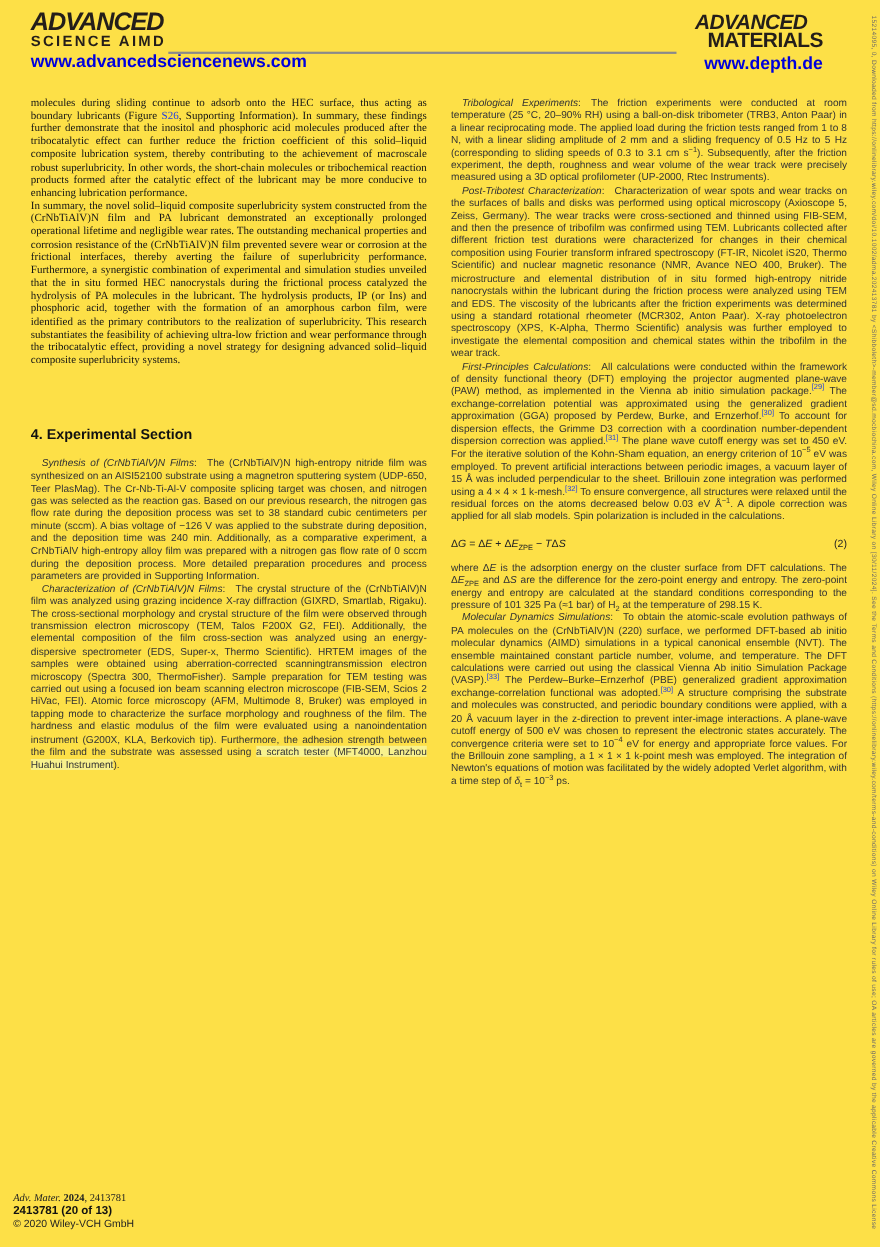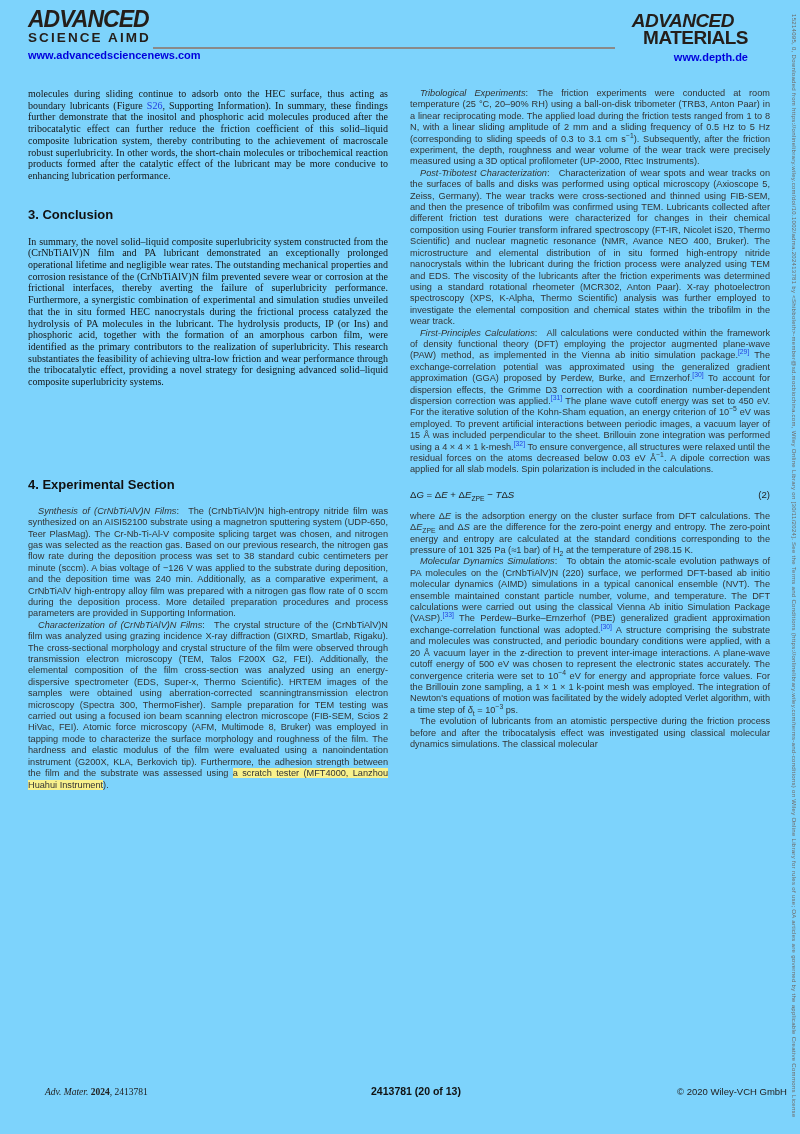--- a/index.html
+++ b/index.html
@@ -1,51 +1,51 @@
 <!DOCTYPE html>
 <html lang="en" style="--link-blue: #0000dd; --inline-link-blue: #2441e0; --highlight-yellow: #f8f18c;"><head>
 <meta charset="utf-8">
 <style>
   * { margin:0; padding:0; box-sizing:border-box; }
   html,body { background:#ffffff; }
-  .page { width:800px; height:1134px; position:relative; background:#7dd3fc; overflow:hidden;
+  .page { width:800px; height:1134px; position:relative; background:#fde047; overflow:hidden;
           font-family:"Liberation Sans", sans-serif; }
 
   
   .logo-left { position:absolute; left:28px; top:8px; }
   .logo-adv { font-style:italic; font-weight:bold; font-size:23px; letter-spacing:-1px;
               color:#241e1a; line-height:22px; }
   .logo-sci { font-weight:bold; font-size:13.5px; letter-spacing:2.1px; color:#241e1a; line-height:15px; }
-  .site-url { display:inline-block; margin-top:3px; font-weight:bold; font-size:11px;
+  .site-url { display:inline-block; margin-top:3px; font-weight:bold; font-size:16px;
               color:var(--link-blue,#0000dd); text-decoration:none; }
   .header-rule { position:absolute; left:153px; top:47px; width:462px; height:2px; background:#8a8a8a; }
   .logo-right { position:absolute; right:52px; top:12px; text-align:right; }
   .logo-right .logo-adv { font-size:19px; line-height:17px; padding-right:14px; letter-spacing:-0.5px; }
   .logo-mat { font-weight:bold; font-size:19px; letter-spacing:-0.5px;
               color:#241e1a; line-height:18px; }
 
   
   .two-col { position:absolute; left:28px; top:88px; width:742px; display:flex; gap:22px;justify-content:space-between; }
   .col { flex:1; min-width:0; }
   .para { text-align:justify; }
   .para.serif { font-family:"Liberation Serif", serif; font-size:10px; line-height:11.7px; color:#141414; }
   .para.sans  { font-size:9.2px; line-height:11.4px; color:#333333; }
   .para.ind { text-indent:10px; }
   .it { font-style:italic; }
   .link { color:var(--inline-link-blue,#2441e0); cursor:pointer; }
   .hl { background:var(--highlight-yellow,#f8f18c); }
   sup, sub { font-size:6.8px; line-height:0; }
   .sec-heading { font-weight:bold; font-size:13px; color:#111111; margin:25px 0 14px; }
-  .sec-heading.spaced { margin-top:89px; }
+  .sec-heading.spaced { margin-top:53px; }
   .equation { display:flex; justify-content:space-between; align-items:center;
               margin:13px 0 11px; font-size:9.6px; color:#222222; }
   .eq-num { color:#222222; }
 
   
-  .page-footer { position:absolute; left:45px; width:742px; top:1085px; display:flex; align-items:baseline; }
+  .page-footer { position:absolute; left:12px; width:742px; top:1085px; display:flex; align-items:baseline;flex-direction:column; }
   .foot-left { flex:1.2; font-family:"Liberation Serif", serif; font-size:9.5px; color:#222222; }
   .foot-left .jrnl { font-style:italic; }
   .foot-left .year { font-weight:bold; }
   .foot-center { flex:1; text-align:center; font-weight:bold; font-size:10.5px; color:#111111; }
   .foot-right { flex:1.2; text-align:right; font-size:9.5px; color:#222222; }
 
   
   .sidebar-text { position:absolute; top:14px; right:3px; height:1108px;
                   writing-mode:vertical-rl; text-orientation:mixed;
                   font-size:6px; letter-spacing:0.3px; color:#6e6a66; overflow:hidden; }
@@ -67,37 +67,35 @@
     <div class="logo-right">
       <div class="logo-adv">ADVANCED</div>
       <div class="logo-mat">MATERIALS</div>
       <a class="site-url">www.depth.de</a>
     </div>
   </header>
 
   <main class="two-col">
     <div class="col">
         <p class="para serif"><span>molecules during sliding continue to adsorb onto the HEC surface, thus acting as boundary lubricants (Figure </span><span class="link">S26</span><span>, Supporting Information). In summary, these findings further demonstrate that the inositol and phosphoric acid molecules produced after the tribocatalytic effect can further reduce the friction coefficient of this solid–liquid composite lubrication system, thereby contributing to the achievement of macroscale robust superlubricity. In other words, the short-chain molecules or tribochemical reaction products formed after the catalytic effect of the lubricant may be more conducive to enhancing lubrication performance.</span></p>
-        <h2 class="sec-heading">3. Conclusion</h2>
         <p class="para serif"><span>In summary, the novel solid–liquid composite superlubricity system constructed from the (CrNbTiAlV)N film and PA lubricant demonstrated an exceptionally prolonged operational lifetime and negligible wear rates. The outstanding mechanical properties and corrosion resistance of the (CrNbTiAlV)N film prevented severe wear or corrosion at the frictional interfaces, thereby averting the failure of superlubricity performance. Furthermore, a synergistic combination of experimental and simulation studies unveiled that the in situ formed HEC nanocrystals during the frictional process catalyzed the hydrolysis of PA molecules in the lubricant. The hydrolysis products, IP (or Ins) and phosphoric acid, together with the formation of an amorphous carbon film, were identified as the primary contributors to the realization of superlubricity. This research substantiates the feasibility of achieving ultra-low friction and wear performance through the tribocatalytic effect, providing a novel strategy for designing advanced solid–liquid composite superlubricity systems.</span></p>
         <h2 class="sec-heading spaced">4. Experimental Section</h2>
         <p class="para sans ind"><span class="it">Synthesis of (CrNbTiAlV)N Films</span><span>: The (CrNbTiAlV)N high-entropy nitride film was synthesized on an AISI52100 substrate using a magnetron sputtering system (UDP-650, Teer PlasMag). The Cr-Nb-Ti-Al-V composite splicing target was chosen, and nitrogen gas was selected as the reaction gas. Based on our previous research, the nitrogen gas flow rate during the deposition process was set to 38 standard cubic centimeters per minute (sccm). A bias voltage of −126 V was applied to the substrate during deposition, and the deposition time was 240 min. Additionally, as a comparative experiment, a CrNbTiAlV high-entropy alloy film was prepared with a nitrogen gas flow rate of 0 sccm during the deposition process. More detailed preparation procedures and process parameters are provided in Supporting Information.</span></p>
         <p class="para sans ind"><span class="it">Characterization of (CrNbTiAlV)N Films</span><span>: The crystal structure of the (CrNbTiAlV)N film was analyzed using grazing incidence X-ray diffraction (GIXRD, Smartlab, Rigaku). The cross-sectional morphology and crystal structure of the film were observed through transmission electron microscopy (TEM, Talos F200X G2, FEI). Additionally, the elemental composition of the film cross-section was analyzed using an energy-dispersive spectrometer (EDS, Super-x, Thermo Scientific). HRTEM images of the samples were obtained using aberration-corrected scanningtransmission electron microscopy (Spectra 300, ThermoFisher). Sample preparation for TEM testing was carried out using a focused ion beam scanning electron microscope (FIB-SEM, Scios 2 HiVac, FEI). Atomic force microscopy (AFM, Multimode 8, Bruker) was employed in tapping mode to characterize the surface morphology and roughness of the film. The hardness and elastic modulus of the film were evaluated using a nanoindentation instrument (G200X, KLA, Berkovich tip). Furthermore, the adhesion strength between the film and the substrate was assessed using </span><span class="hl">a scratch tester (MFT4000, Lanzhou Huahui Instrument</span><span>).</span></p>
       </div>
     <div class="col">
         <p class="para sans ind"><span class="it">Tribological Experiments</span><span>: The friction experiments were conducted at room temperature (25 °C, 20–90% RH) using a ball-on-disk tribometer (TRB3, Anton Paar) in a linear reciprocating mode. The applied load during the friction tests ranged from 1 to 8 N, with a linear sliding amplitude of 2 mm and a sliding frequency of 0.5 Hz to 5 Hz (corresponding to sliding speeds of 0.3 to 3.1 cm s</span><sup>−1</sup><span>). Subsequently, after the friction experiment, the depth, roughness and wear volume of the wear track were precisely measured using a 3D optical profilometer (UP-2000, Rtec Instruments).</span></p>
         <p class="para sans ind"><span class="it">Post-Tribotest Characterization</span><span>: Characterization of wear spots and wear tracks on the surfaces of balls and disks was performed using optical microscopy (Axioscope 5, Zeiss, Germany). The wear tracks were cross-sectioned and thinned using FIB-SEM, and then the presence of tribofilm was confirmed using TEM. Lubricants collected after different friction test durations were characterized for changes in their chemical composition using Fourier transform infrared spectroscopy (FT-IR, Nicolet iS20, Thermo Scientific) and nuclear magnetic resonance (NMR, Avance NEO 400, Bruker). The microstructure and elemental distribution of in situ formed high-entropy nitride nanocrystals within the lubricant during the friction process were analyzed using TEM and EDS. The viscosity of the lubricants after the friction experiments was determined using a standard rotational rheometer (MCR302, Anton Paar). X-ray photoelectron spectroscopy (XPS, K-Alpha, Thermo Scientific) analysis was further employed to investigate the elemental composition and chemical states within the tribofilm in the wear track.</span></p>
         <p class="para sans ind"><span class="it">First-Principles Calculations</span><span>: All calculations were conducted within the framework of density functional theory (DFT) employing the projector augmented plane-wave (PAW) method, as implemented in the Vienna ab initio simulation package.</span><sup class="link">[29]</sup><span> The exchange-correlation potential was approximated using the generalized gradient approximation (GGA) proposed by Perdew, Burke, and Ernzerhof.</span><sup class="link">[30]</sup><span> To account for dispersion effects, the Grimme D3 correction with a coordination number-dependent dispersion correction was applied.</span><sup class="link">[31]</sup><span> The plane wave cutoff energy was set to 450 eV. For the iterative solution of the Kohn-Sham equation, an energy criterion of 10</span><sup>−5</sup><span> eV was employed. To prevent artificial interactions between periodic images, a vacuum layer of 15 Å was included perpendicular to the sheet. Brillouin zone integration was performed using a 4 × 4 × 1 k-mesh.</span><sup class="link">[32]</sup><span> To ensure convergence, all structures were relaxed until the residual forces on the atoms decreased below 0.03 eV Å</span><sup>−1</sup><span>. A dipole correction was applied for all slab models. Spin polarization is included in the calculations.</span></p>
         <div class="equation">
           <span class="eq-body"><span>Δ</span><span class="it">G</span><span> = Δ</span><span class="it">E</span><span> + Δ</span><span class="it">E</span><sub>ZPE</sub><span> − </span><span class="it">T</span><span>Δ</span><span class="it">S</span></span>
           <span class="eq-num">(2)</span>
         </div>
         <p class="para sans"><span>where Δ</span><span class="it">E</span><span> is the adsorption energy on the cluster surface from DFT calculations. The Δ</span><span class="it">E</span><sub>ZPE</sub><span> and Δ</span><span class="it">S</span><span> are the difference for the zero-point energy and entropy. The zero-point energy and entropy are calculated at the standard conditions corresponding to the pressure of 101 325 Pa (≈1 bar) of H</span><sub>2</sub><span> at the temperature of 298.15 K.</span></p>
         <p class="para sans ind"><span class="it">Molecular Dynamics Simulations</span><span>: To obtain the atomic-scale evolution pathways of PA molecules on the (CrNbTiAlV)N (220) surface, we performed DFT-based ab initio molecular dynamics (AIMD) simulations in a typical canonical ensemble (NVT). The ensemble maintained constant particle number, volume, and temperature. The DFT calculations were carried out using the classical Vienna Ab initio Simulation Package (VASP).</span><sup class="link">[33]</sup><span> The Perdew–Burke–Ernzerhof (PBE) generalized gradient approximation exchange-correlation functional was adopted.</span><sup class="link">[30]</sup><span> A structure comprising the substrate and molecules was constructed, and periodic boundary conditions were applied, with a 20 Å vacuum layer in the z-direction to prevent inter-image interactions. A plane-wave cutoff energy of 500 eV was chosen to represent the electronic states accurately. The convergence criteria were set to 10</span><sup>−4</sup><span> eV for energy and appropriate force values. For the Brillouin zone sampling, a 1 × 1 × 1 k-point mesh was employed. The integration of Newton's equations of motion was facilitated by the widely adopted Verlet algorithm, with a time step of </span><span class="it">δ</span><sub>t</sub><span> = 10</span><sup>−3</sup><span> ps.</span></p>
-        <p class="para sans ind"><span>The evolution of lubricants from an atomistic perspective during the friction process before and after the tribocatalysis effect was investigated using classical molecular dynamics simulations. The classical molecular</span></p>
       </div>
   </main>
 
   <footer class="page-footer">
     <div class="foot-left"><span class="jrnl">Adv. Mater. </span><span class="year">2024</span><span>, 2413781</span></div>
     <div class="foot-center">2413781 (20 of 13)</div>
     <div class="foot-right">© 2020 Wiley-VCH GmbH</div>
   </footer>
 
 </div>

